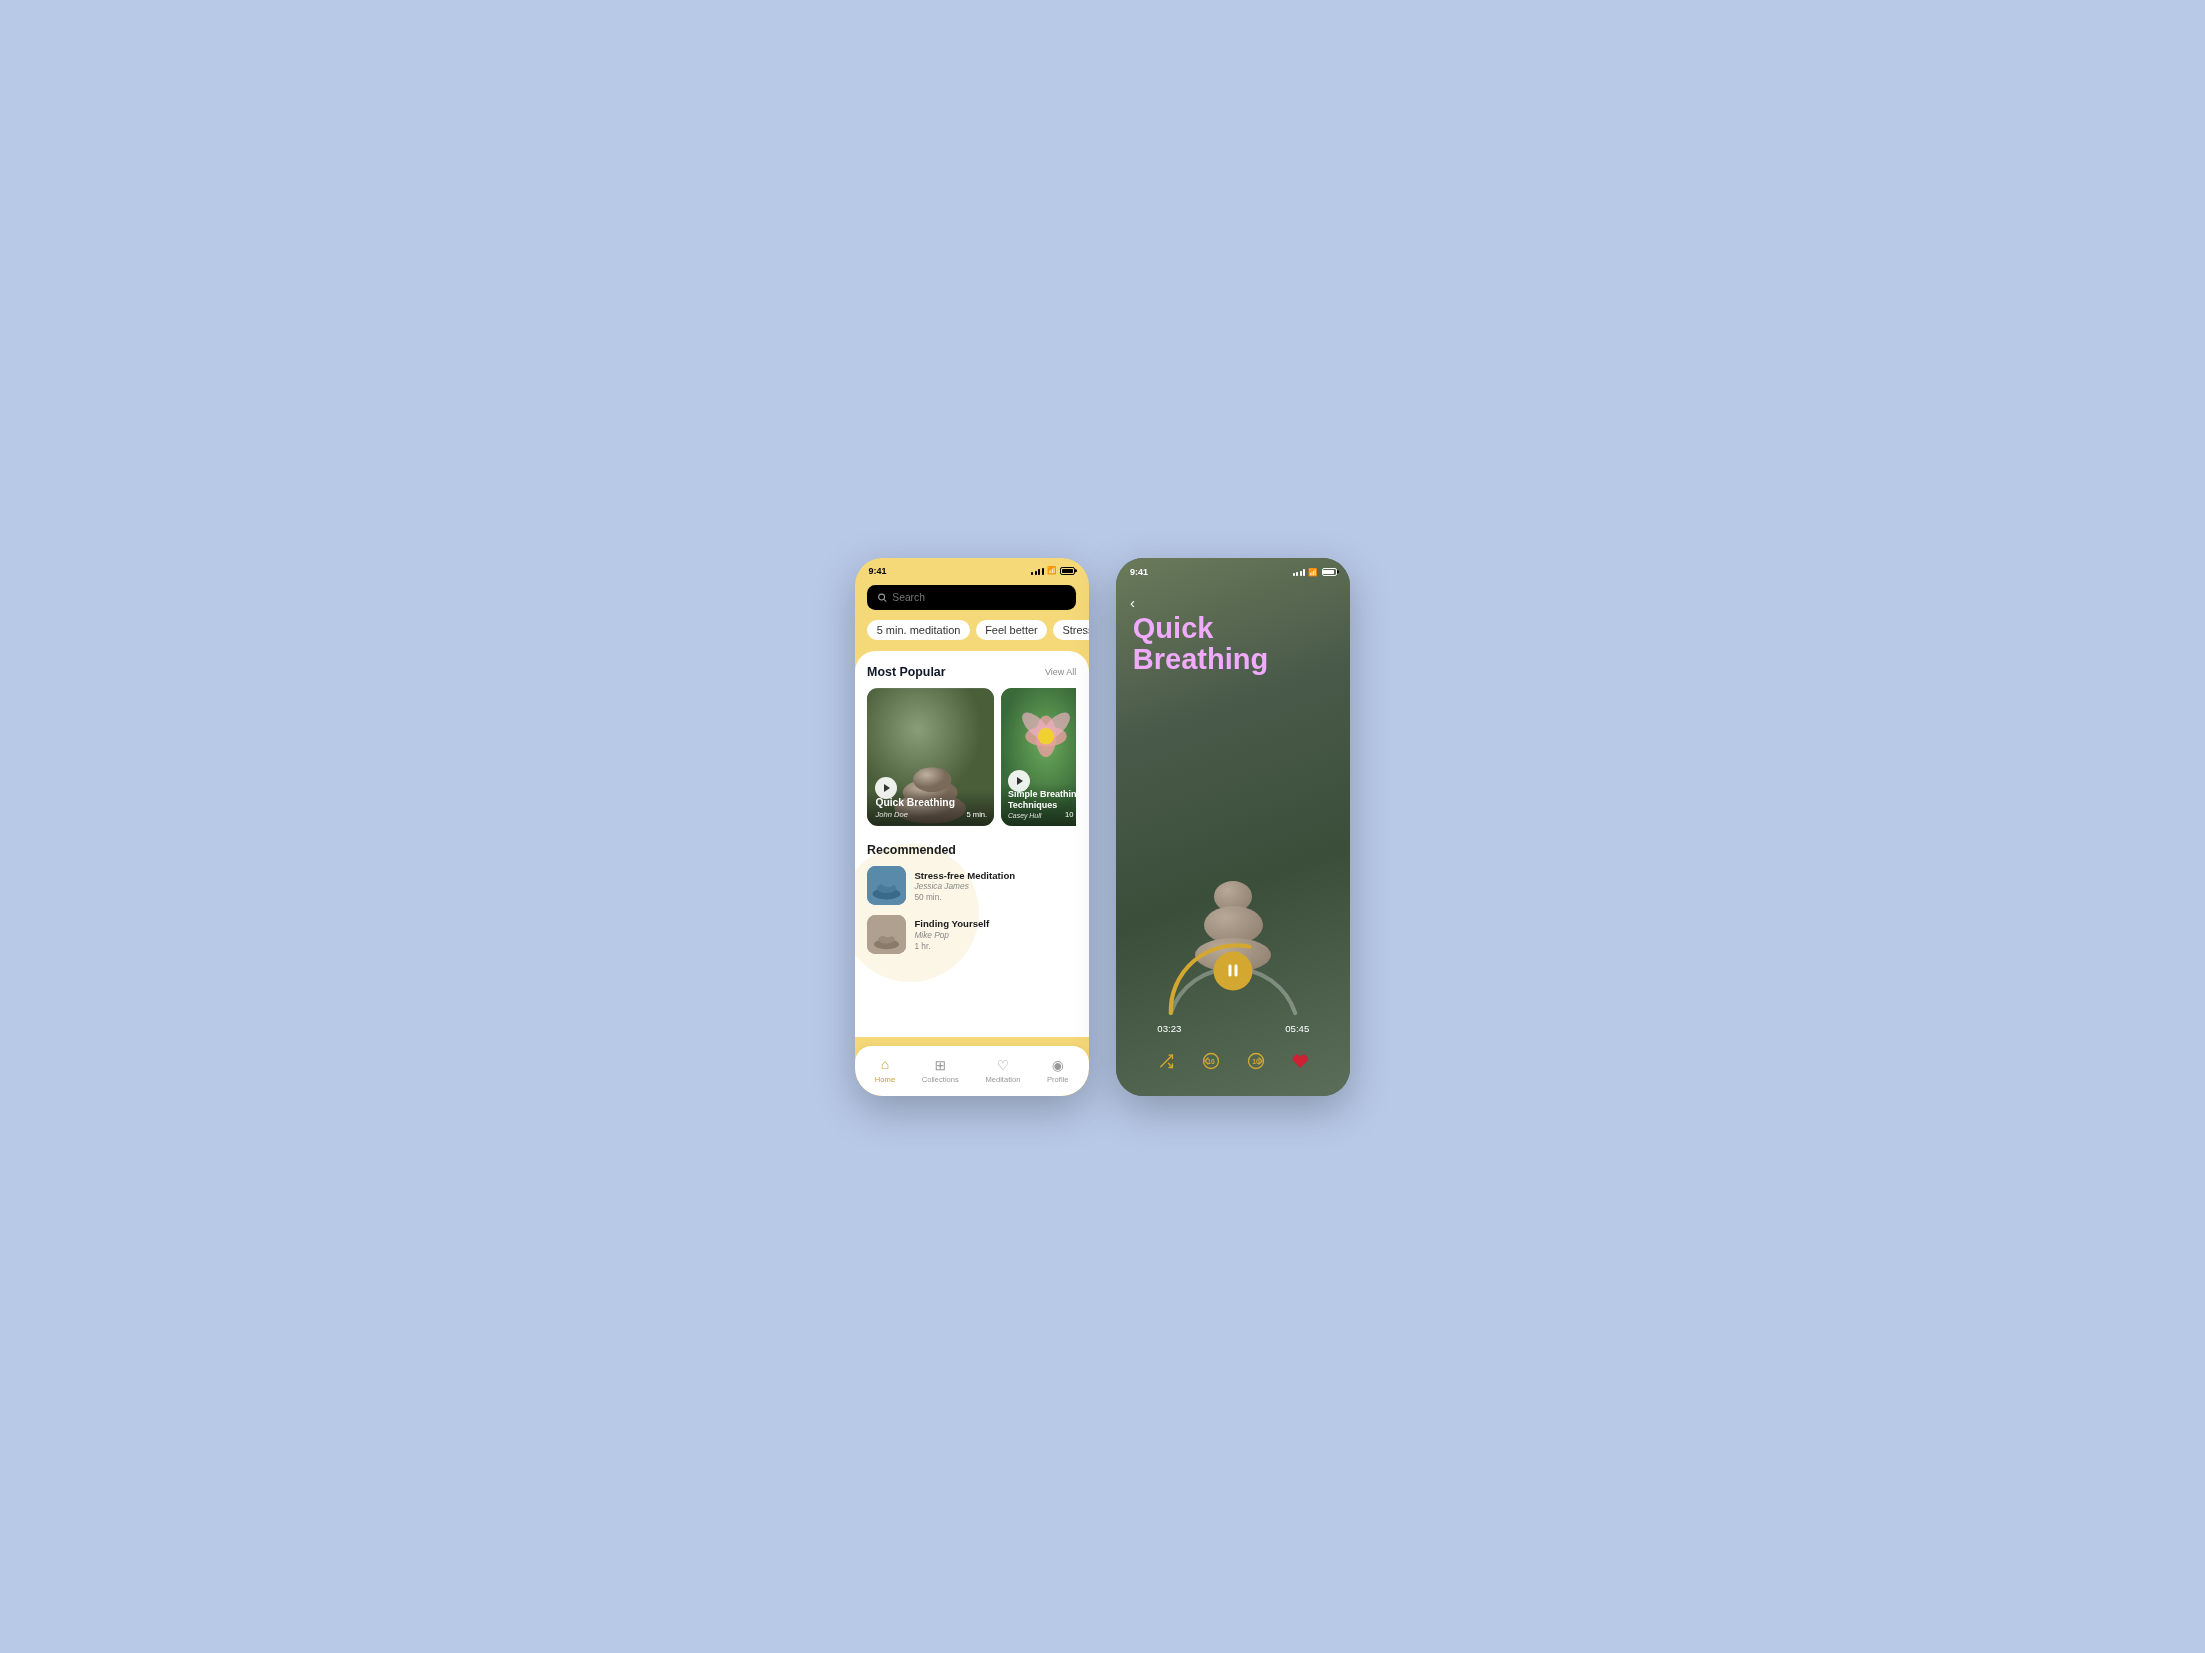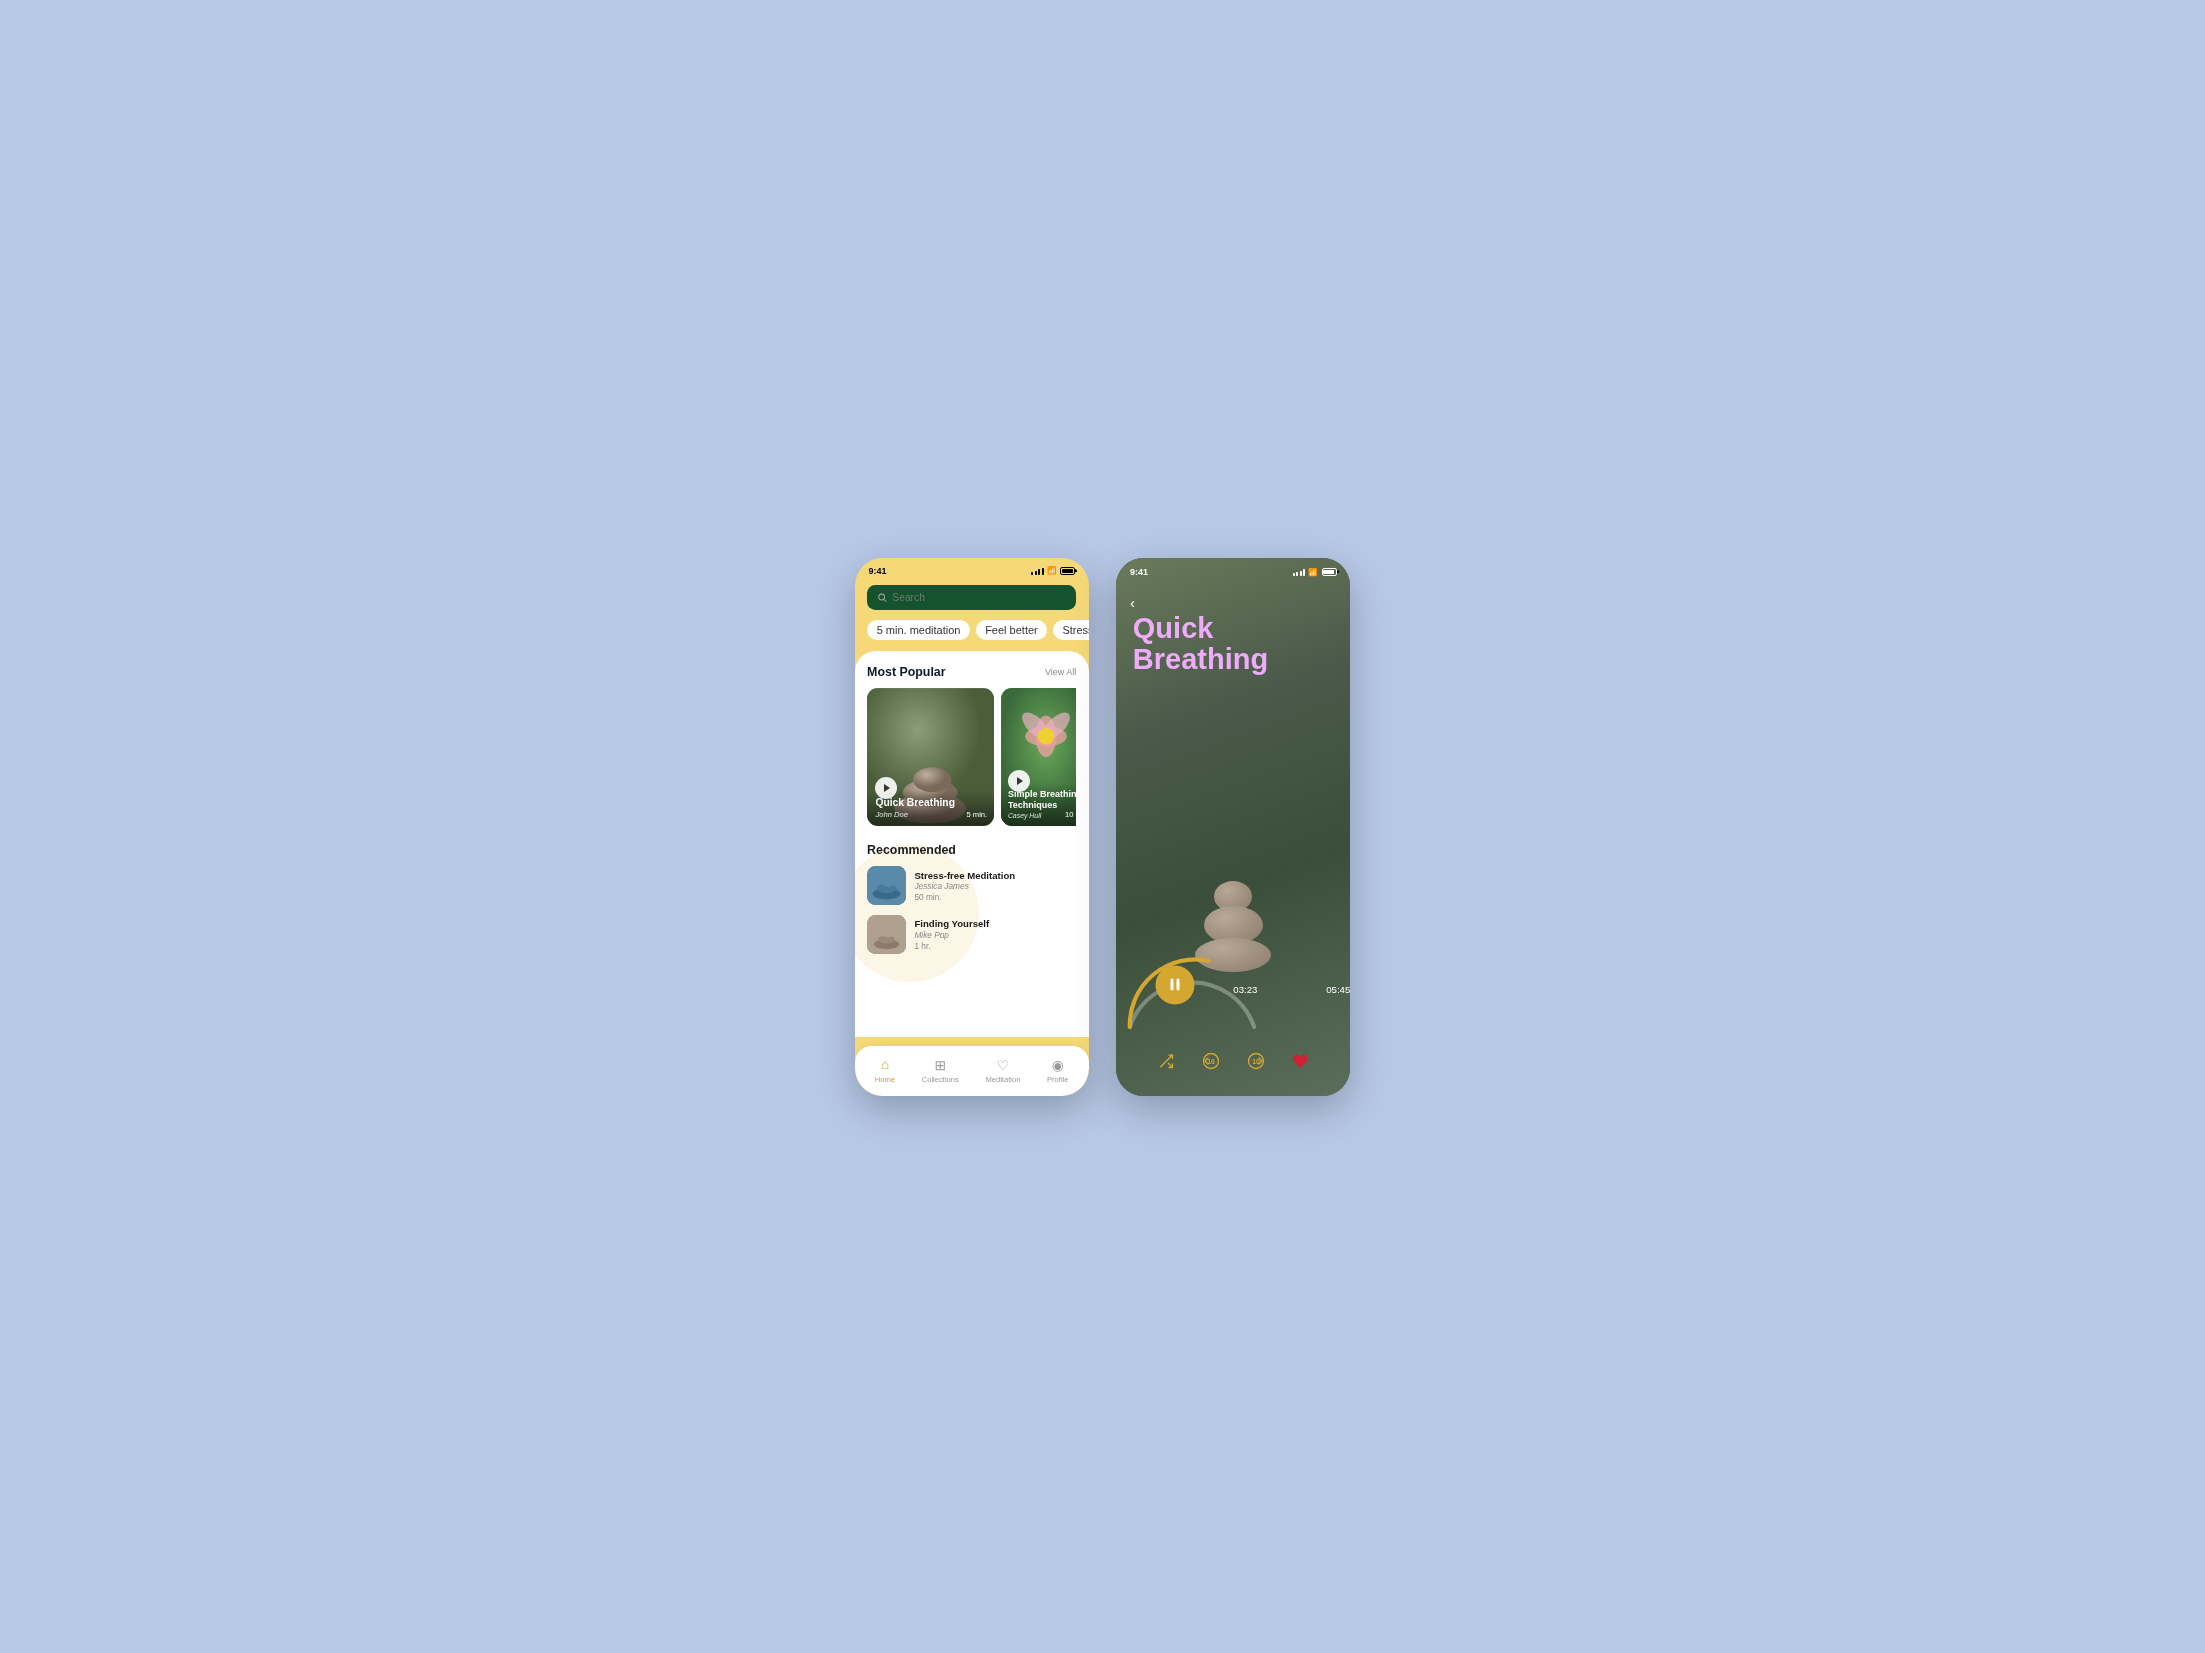--- a/index.html
+++ b/index.html
@@ -56,21 +56,21 @@
     .battery-icon::after {
       content: ''; position: absolute; right: -3.4px; top: 50%; transform: translateY(-50%);
       width: 2.1px; height: 3.4px; background: #000; border-radius: 0 1.4px 1.4px 0;
     }
     .battery-fill {
       position: absolute; left: 0.7px; top: 0.7px; bottom: 0.7px; width: 85%; background: #000; border-radius: 0.7px;
     }
 
     .search-bar {
       margin: 5.5px 12.4px 9.6px;
-      background: #14532d;
+      background: #000000;
       border-radius: 8.3px;
       display: flex;
       align-items: center;
       padding: 6.9px 9.6px;
       gap: 5.5px;
     }
     .search-bar input {
       border: none; outline: none; background: transparent;
       font-size: 10.3px; color: #999; width: 100%;
     }
@@ -319,21 +319,21 @@
       font-weight: 800;
       line-height: 1.1;
     }
 
     
     .player-controls {
       position: absolute;
       bottom: 62px; left: 0; right: 0;
       z-index: 5;
       display: flex;
-      flex-direction: row;
+      flex-direction: column;
       align-items: center;
     }
     .arc-container {
       position: relative;
       width: 152px;
       height: 90px;
     }
     .arc-container svg {
       position: absolute;
       top: 0; left: 0;

